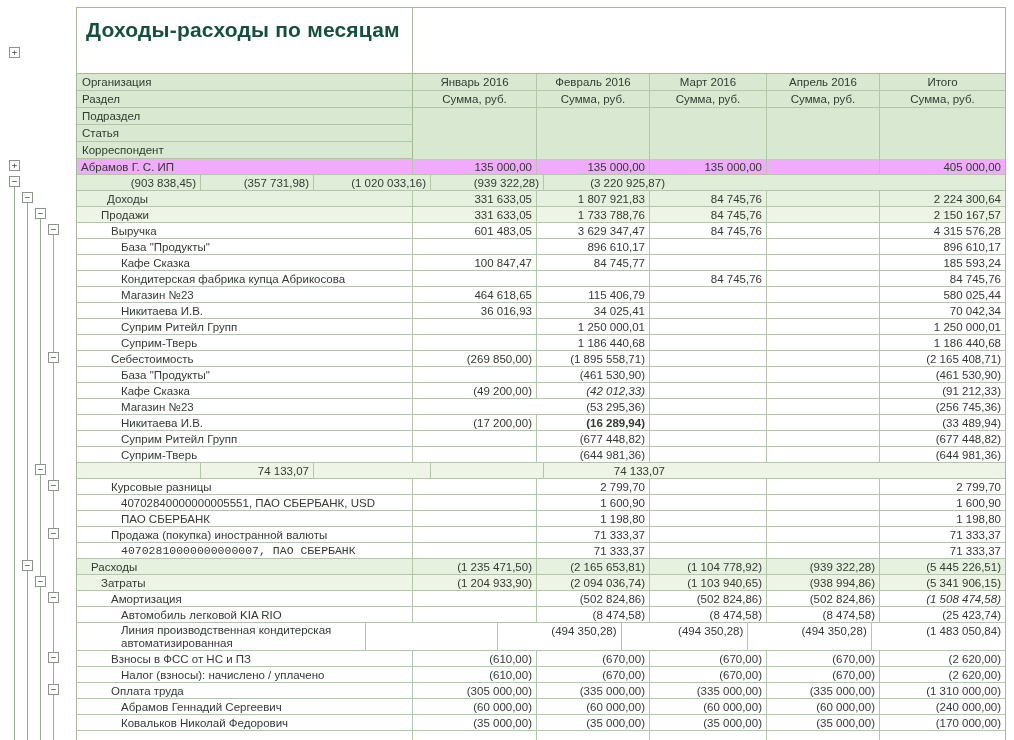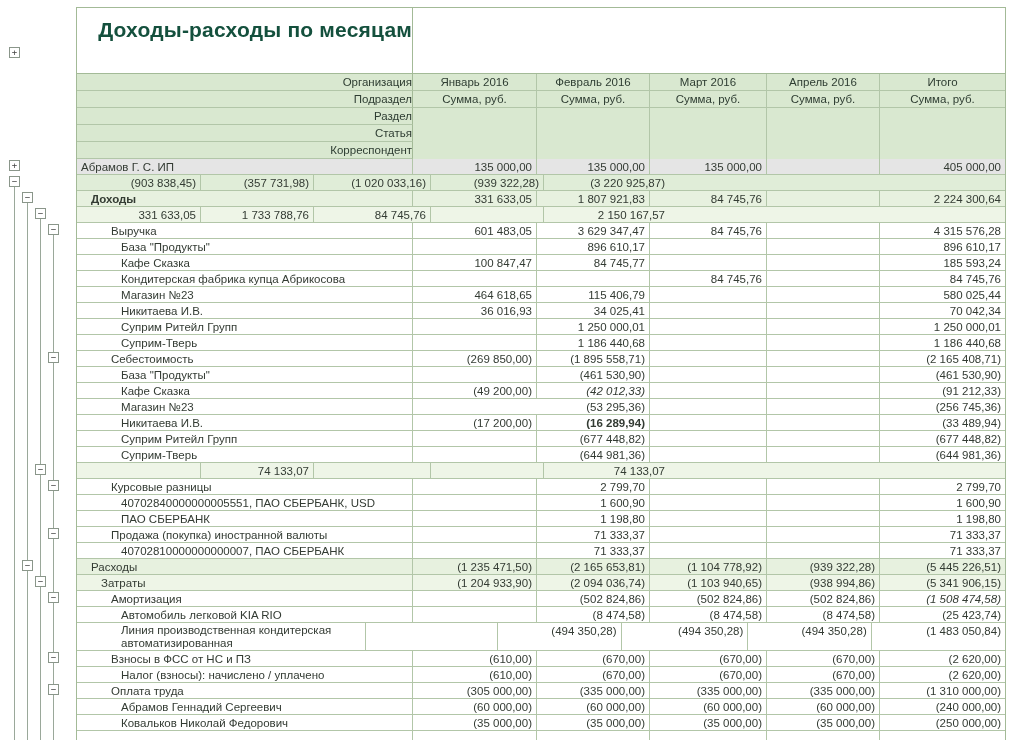--- a/index.html
+++ b/index.html
@@ -14,26 +14,26 @@
   .expander { position:absolute; width:11px; height:11px; background:#fff;
               border:1px solid #8a968a; color:#444; font-size:9px; line-height:9px;
               text-align:center; cursor:pointer; z-index:3;
               font-family:"DejaVu Sans Mono", monospace; }
 
   
   .table { position:absolute; left:76px; top:7px; width:930px; height:733px;
            border:1px solid #a3ba97; border-bottom:none; overflow:hidden; background:#fff; }
 
   .title-block { display:flex; height:66px; border-bottom:1px solid #a3ba97; }
-  .title-cell { width:336px; border-right:1px solid #a3ba97; padding:10px 0 0 9px;text-align:right; }
+  .title-cell { width:336px; border-right:1px solid #a3ba97; padding:10px 0 0 9px; }
   .title-text { font-size:21px; font-weight:bold; color:#14503d; letter-spacing:0.2px; }
   .title-right { flex:1; background:#fff; }
 
   .header { display:flex; height:85px; background:#d9e8d0; color:#2e3d32; }
-  .header-left { width:336px;text-align:right; }
+  .header-left { width:336px; }
   .hl-cell { height:17px; line-height:16px; padding-left:5px; font-size:11.5px;
              border-right:1px solid #a3ba97; border-bottom:1px solid #b2c6a8; }
   .header-cols { flex:1; display:flex; }
   .hcol { border-right:1px solid #b2c6a8; }
   .hcol:last-child { border-right:none; }
   .hcol-label, .hcol-sub { height:17px; line-height:16px; text-align:center;
                            font-size:11.5px; border-bottom:1px solid #b2c6a8; }
   .hcol-fill { height:51px; }
 
   .rows { color:#333b33; }
@@ -78,22 +78,22 @@
     <div class="title-block">
       <div class="title-cell">
         <span class="title-text">Доходы-расходы по месяцам</span>
       </div>
       <div class="title-right"></div>
     </div>
 
     <div class="header">
       <div class="header-left" id="headerLeft">
           <div class="hl-cell">Организация</div>
+          <div class="hl-cell">Раздел</div>
           <div class="hl-cell">Подраздел</div>
-          <div class="hl-cell">Раздел</div>
           <div class="hl-cell">Статья</div>
           <div class="hl-cell">Корреспондент</div>
         </div>
       <div class="header-cols" id="headerCols">
           <div class="hcol" style="width: 124px;">
             <div class="hcol-label">Январь 2016</div>
             <div class="hcol-sub">Сумма, руб.</div>
             <div class="hcol-fill"></div>
           </div>
           <div class="hcol" style="width: 113px;">
@@ -113,44 +113,45 @@
           </div>
           <div class="hcol" style="width: 125px;">
             <div class="hcol-label">Итого</div>
             <div class="hcol-sub">Сумма, руб.</div>
             <div class="hcol-fill"></div>
           </div>
         </div>
     </div>
 
     <div class="rows" id="rowsHost">
-        <div class="row" style="background: #e5e5e5;">
+        <div class="row" style="background: #f0abfc;">
           <div class="cell-name" style="padding-left: 4px;">Абрамов Г. С. ИП</div>
           <div class="cell-val" style="width: 124px;">135 000,00</div>
           <div class="cell-val" style="width: 113px;">135 000,00</div>
           <div class="cell-val" style="width: 117px;">135 000,00</div>
           <div class="cell-val" style="width: 113px;"></div>
           <div class="cell-val" style="width: 125px;">405 000,00</div>
         </div>
         <div class="row" style="background: rgb(224, 237, 216);">
           <div class="cell-val" style="width: 124px;">(903 838,45)</div>
           <div class="cell-val" style="width: 113px;">(357 731,98)</div>
           <div class="cell-val" style="width: 117px;">(1 020 033,16)</div>
           <div class="cell-val" style="width: 113px;">(939 322,28)</div>
           <div class="cell-val" style="width: 125px;">(3 220 925,87)</div>
         </div>
         <div class="row" style="background: rgb(231, 241, 223);">
-          <div class="cell-name" style="padding-left: 14px; font-weight: bold;">Доходы</div>
+          <div class="cell-name" style="padding-left: 30px;">Доходы</div>
           <div class="cell-val" style="width: 124px;">331 633,05</div>
           <div class="cell-val" style="width: 113px;">1 807 921,83</div>
           <div class="cell-val" style="width: 117px;">84 745,76</div>
           <div class="cell-val" style="width: 113px;"></div>
           <div class="cell-val" style="width: 125px;">2 224 300,64</div>
         </div>
         <div class="row" style="background: rgb(238, 245, 231);">
+          <div class="cell-name" style="padding-left: 24px;">Продажи</div>
           <div class="cell-val" style="width: 124px;">331 633,05</div>
           <div class="cell-val" style="width: 113px;">1 733 788,76</div>
           <div class="cell-val" style="width: 117px;">84 745,76</div>
           <div class="cell-val" style="width: 113px;"></div>
           <div class="cell-val" style="width: 125px;">2 150 167,57</div>
         </div>
         <div class="row" style="background: rgb(255, 255, 255);">
           <div class="cell-name" style="padding-left: 34px;">Выручка</div>
           <div class="cell-val" style="width: 124px;">601 483,05</div>
           <div class="cell-val" style="width: 113px;">3 629 347,47</div>
@@ -303,21 +304,21 @@
         </div>
         <div class="row" style="background: rgb(255, 255, 255);">
           <div class="cell-name" style="padding-left: 34px;">Продажа (покупка) иностранной валюты</div>
           <div class="cell-val" style="width: 124px;"></div>
           <div class="cell-val" style="width: 113px;">71 333,37</div>
           <div class="cell-val" style="width: 117px;"></div>
           <div class="cell-val" style="width: 113px;"></div>
           <div class="cell-val" style="width: 125px;">71 333,37</div>
         </div>
         <div class="row" style="background: rgb(255, 255, 255);">
-          <div class="cell-name" style="padding-left: 44px;">40702810000000000007, ПАО СБЕРБАНК</div>
+          <div class="cell-name" style="padding-left: 44px; font-family: Liberation Mono, monospace;">40702810000000000007, ПАО СБЕРБАНК</div>
           <div class="cell-val" style="width: 124px;"></div>
           <div class="cell-val" style="width: 113px;">71 333,37</div>
           <div class="cell-val" style="width: 117px;"></div>
           <div class="cell-val" style="width: 113px;"></div>
           <div class="cell-val" style="width: 125px;">71 333,37</div>
         </div>
         <div class="row" style="background: rgb(231, 241, 223);">
           <div class="cell-name" style="padding-left: 14px;">Расходы</div>
           <div class="cell-val" style="width: 124px;">(1 235 471,50)</div>
           <div class="cell-val" style="width: 113px;">(2 165 653,81)</div>
@@ -388,21 +389,21 @@
           <div class="cell-val" style="width: 117px;">(60 000,00)</div>
           <div class="cell-val" style="width: 113px;">(60 000,00)</div>
           <div class="cell-val" style="width: 125px;">(240 000,00)</div>
         </div>
         <div class="row" style="background: rgb(255, 255, 255);">
           <div class="cell-name" style="padding-left: 44px;">Ковальков Николай Федорович</div>
           <div class="cell-val" style="width: 124px;">(35 000,00)</div>
           <div class="cell-val" style="width: 113px;">(35 000,00)</div>
           <div class="cell-val" style="width: 117px;">(35 000,00)</div>
           <div class="cell-val" style="width: 113px;">(35 000,00)</div>
-          <div class="cell-val" style="width: 125px;">(250 000,00)</div>
+          <div class="cell-val" style="width: 125px;">(170 000,00)</div>
         </div>
         <div class="row">
           <div class="cell-name"></div>
           <div class="cell-val" style="width: 124px;"></div>
           <div class="cell-val" style="width: 113px;"></div>
           <div class="cell-val" style="width: 117px;"></div>
           <div class="cell-val" style="width: 113px;"></div>
           <div class="cell-val" style="width: 125px;"></div>
         </div>
       </div>

